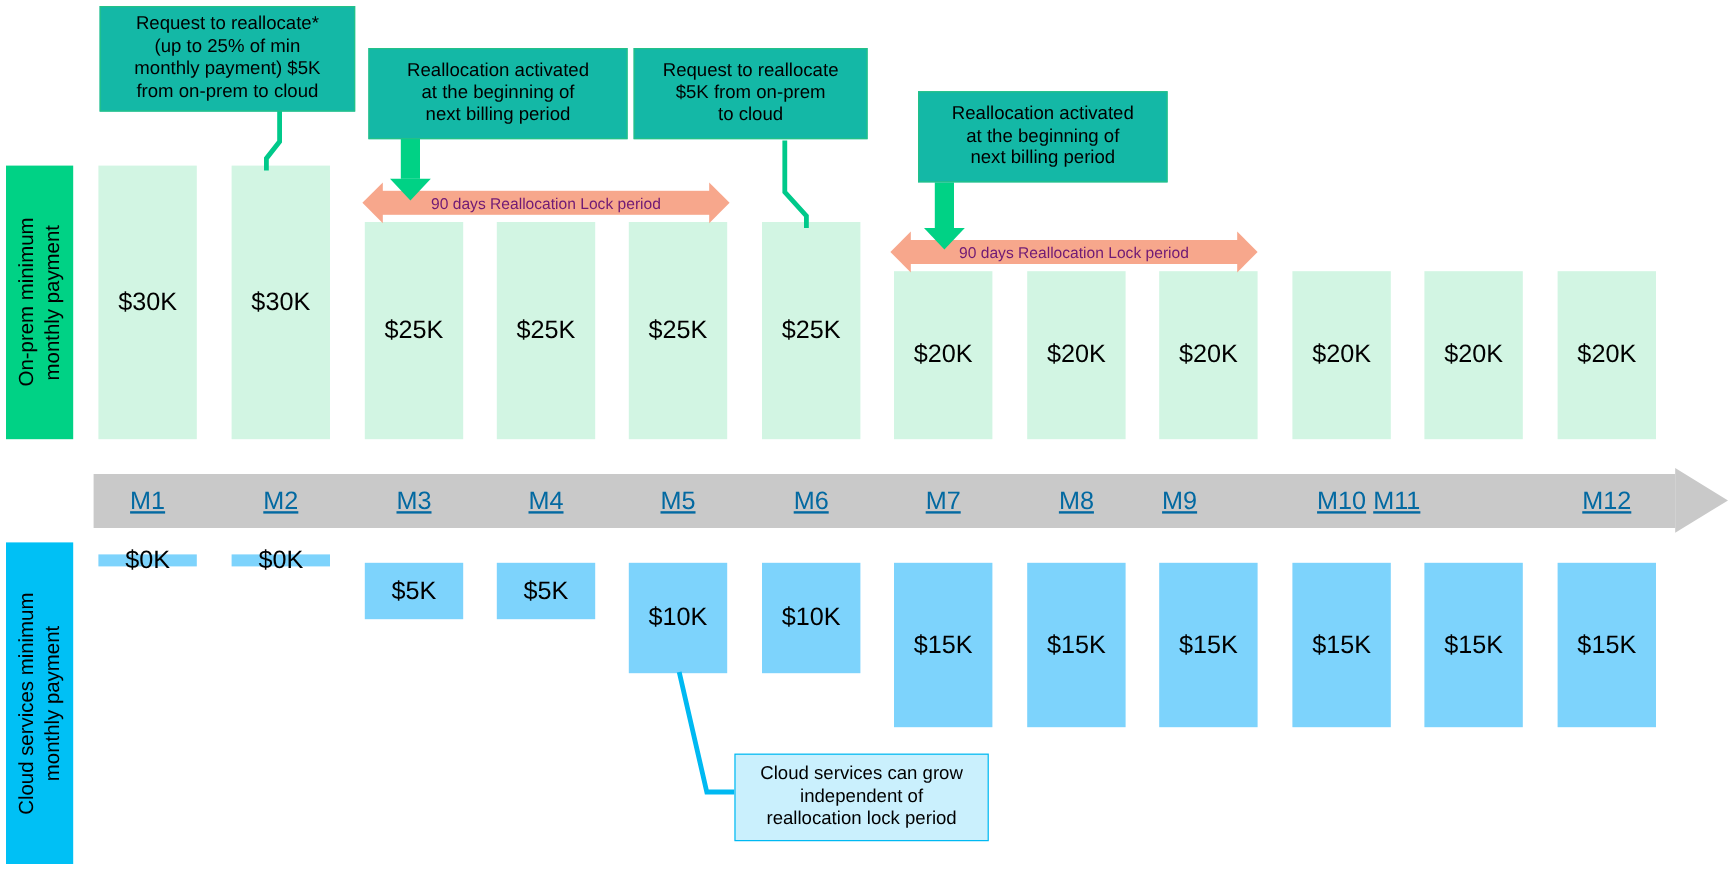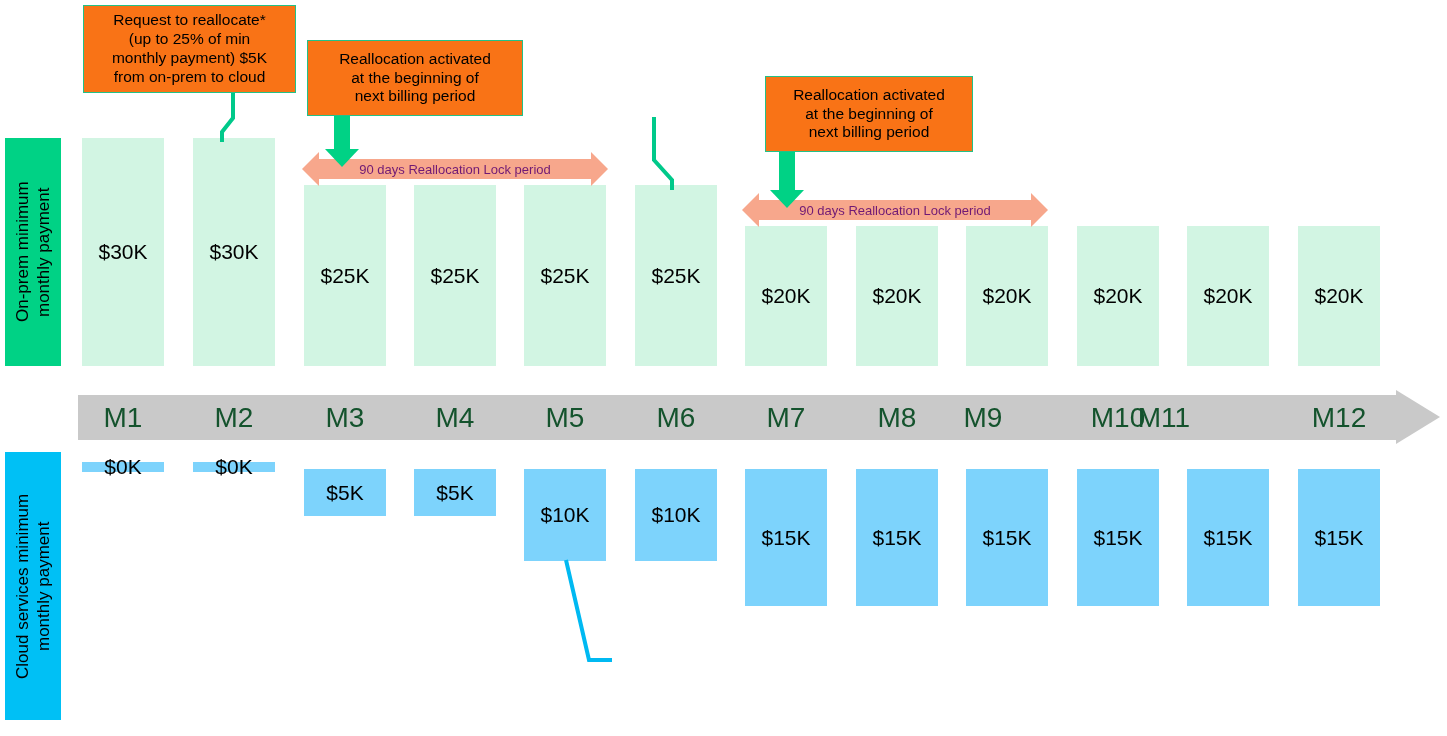--- a/index.html
+++ b/index.html
@@ -99,23 +99,24 @@
     border-bottom: 27px solid transparent;
     border-left: 44px solid #c9c9c9;
   }
   .month-label {
     position: absolute;
     top: 0;
     height: 45px;
     display: flex;
     align-items: center;
     justify-content: center;
-    font-size: 28px;
-    color: #14532d;
+    font-size: 21px;
+    color: #0369a1;
     z-index: 2;
+    text-decoration: underline;
   }
 
   
   .lock-arrow {
     position: absolute;
     height: 34px;
   }
   .lock-arrow .shaft {
     position: absolute;
     left: 16px;
@@ -167,21 +168,21 @@
     align-items: center;
     justify-content: center;
     text-align: center;
     font-size: 15.5px;
     line-height: 1.22;
     color: #000000;
     white-space: pre-line;
     padding: 3px 6px;
   }
   .callout.green {
-    background: #f97316;
+    background: #14b8a6;
     border: 1px solid #23c187;
   }
   .callout.blue {
     background: #caf0fd;
     border: 1.5px solid #00b9f2;
   }
 
   
   .act-arrow {
     position: absolute;
@@ -351,19 +352,25 @@
 
   <div class="callout green" style="left:83px; top:5px; width:213px; height:88px;">Request to reallocate*
 (up to 25% of min
 monthly payment) $5K
 from on-prem to cloud</div>
 
   <div class="callout green" style="left:307px; top:40px; width:216px; height:76px;">Reallocation activated
 at the beginning of
 next billing period</div>
 
+  <div class="callout green" style="left:528px; top:40px; width:195px; height:76px;">Request to reallocate
+$5K from on-prem
+to cloud</div>
 
   <div class="callout green" style="left:765px; top:76px; width:208px; height:76px;">Reallocation activated
 at the beginning of
 next billing period</div>
 
+  <div class="callout blue" style="left:612px; top:628px; width:212px; height:73px;">Cloud services can grow
+independent of
+reallocation lock period</div>
 
 </div>
 
 </body></html>

